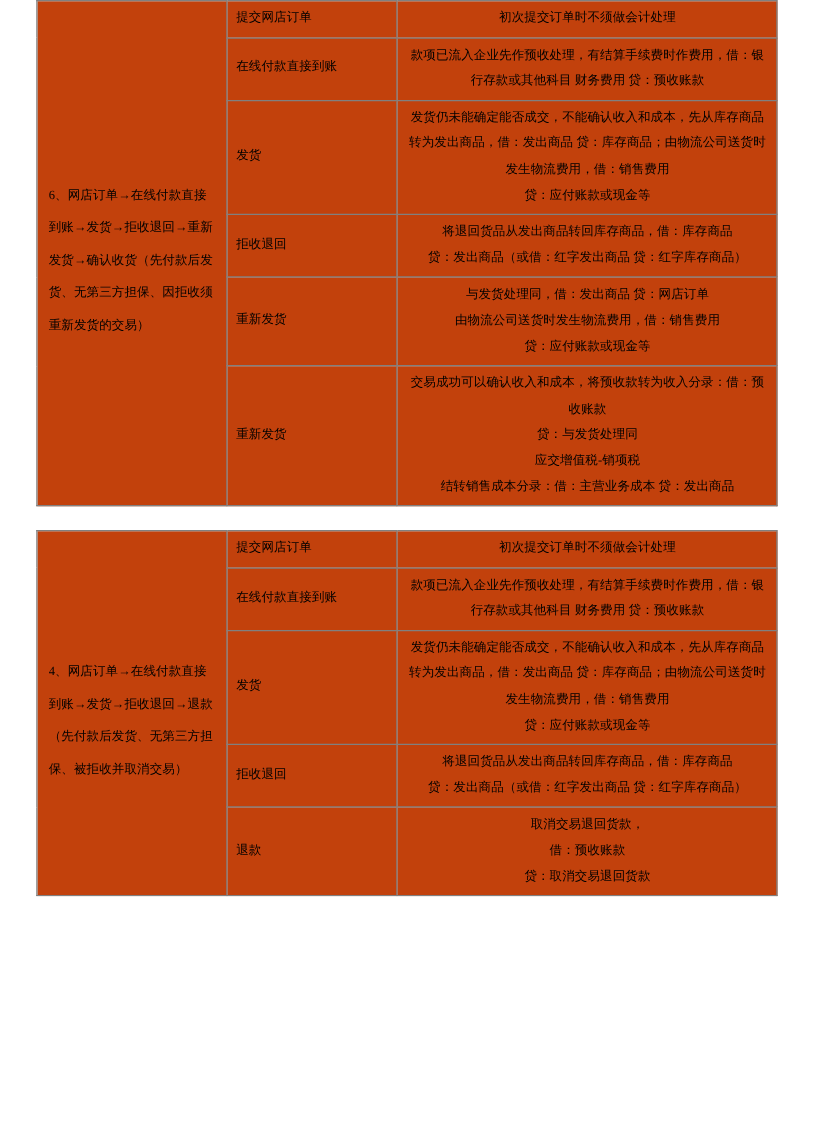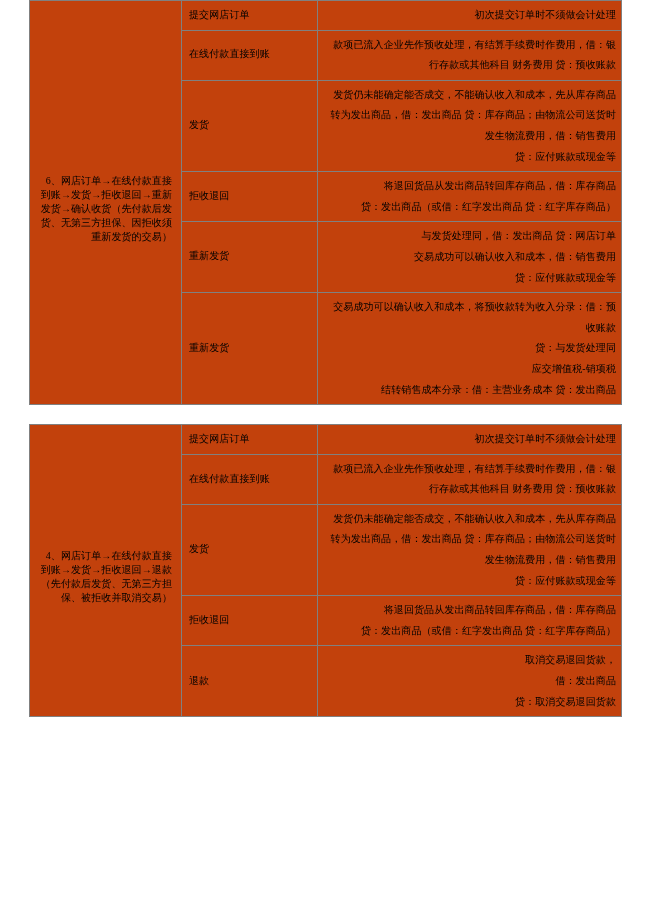--- a/index.html
+++ b/index.html
@@ -37,30 +37,30 @@
     word-break: break-all;
     background: #c2410c;
     font-family: Liberation Serif, serif;
   }
   
   col.c-desc  { width: 152px; }
   col.c-step  { width: 136px; }
   col.c-treat { width: 304px; }
 
   td.desc-cell {
-    text-align: right;
+    text-align: left;
     padding: 16px 9px 4px 9px;
-    line-height: 14px;
+    line-height: 26px;
   }
   td.step-cell {
     text-align: left;
     padding-left: 7px;
   }
   td.treat-cell {
-    text-align: right;
+    text-align: center;
     vertical-align: middle;
     padding: 4px 5px 4px 6px;
     line-height: 20.6px;
     margin-top: 44px;
   }
   .treat-line { display: block; white-space: normal; }
 
   .table-gap { height: 19px; }
 
   
@@ -102,21 +102,21 @@
         <td class="step-cell">拒收退回</td>
         <td class="treat-cell">
           <span class="treat-line">将退回货品从发出商品转回库存商品，借：库存商品</span>
           <span class="treat-line">贷：发出商品（或借：红字发出商品 贷：红字库存商品）</span>
         </td>
       </tr>
       <tr>
         <td class="step-cell">重新发货</td>
         <td class="treat-cell">
           <span class="treat-line">与发货处理同，借：发出商品 贷：网店订单</span>
-          <span class="treat-line">交易成功可以确认收入和成本，借：销售费用</span>
+          <span class="treat-line">由物流公司送货时发生物流费用，借：销售费用</span>
           <span class="treat-line">贷：应付账款或现金等</span>
         </td>
       </tr>
       <tr>
         <td class="step-cell">重新发货</td>
         <td class="treat-cell">
           <span class="treat-line">交易成功可以确认收入和成本，将预收款转为收入分录：借：预收账款</span>
           <span class="treat-line">贷：与发货处理同</span>
           <span class="treat-line">应交增值税-销项税</span>
           <span class="treat-line">结转销售成本分录：借：主营业务成本 贷：发出商品</span>
@@ -159,21 +159,21 @@
         <td class="step-cell">拒收退回</td>
         <td class="treat-cell">
           <span class="treat-line">将退回货品从发出商品转回库存商品，借：库存商品</span>
           <span class="treat-line">贷：发出商品（或借：红字发出商品 贷：红字库存商品）</span>
         </td>
       </tr>
       <tr>
         <td class="step-cell">退款</td>
         <td class="treat-cell">
           <span class="treat-line">取消交易退回货款，</span>
-          <span class="treat-line">借：发出商品</span>
+          <span class="treat-line">借：预收账款</span>
           <span class="treat-line">贷：取消交易退回货款</span>
         </td>
       </tr>
     </tbody>
   </table>
   </div>
 
 </div>
 
 </body></html>

